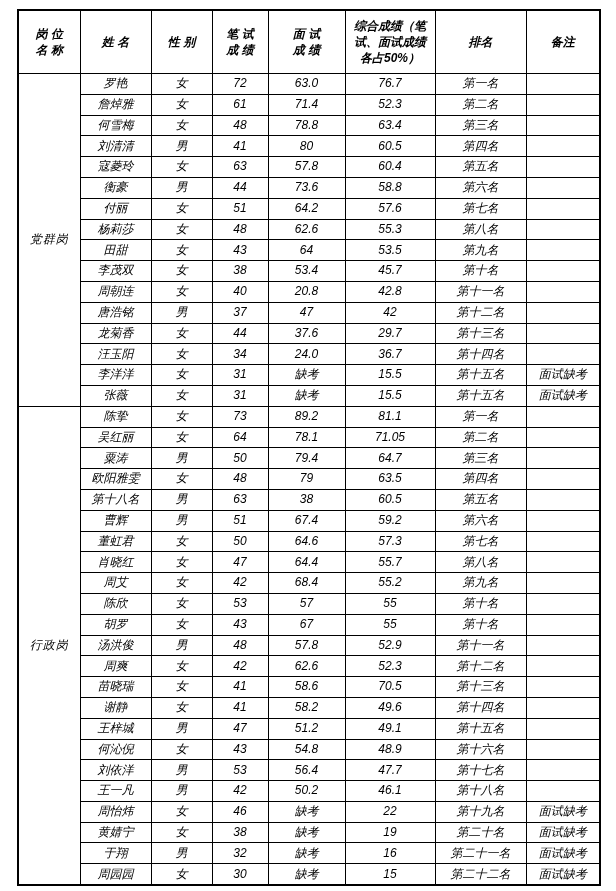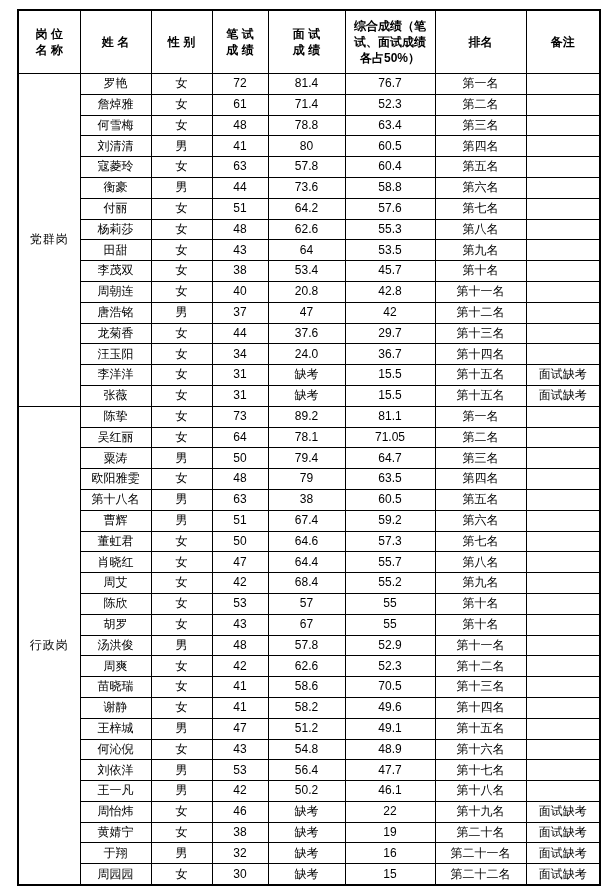--- a/index.html
+++ b/index.html
@@ -14,20 +14,21 @@
     background: #ffffff;
     overflow: hidden;
     font-family: "Liberation Sans", "DejaVu Sans", sans-serif;
     color: #000000;
   }
   table.score-table {
     border-collapse: collapse;
     table-layout: fixed;
     margin: 9px 8px 0 17px;
     border: 2px solid #000000;
+    font-style: italic;
   }
   table.score-table th,
   table.score-table td {
     border: 1px solid #000000;
     text-align: center;
     vertical-align: middle;
     padding: 0 1px;
     overflow: hidden;
     color: #000000;
   }
@@ -79,21 +80,21 @@
         <th>排名</th>
         <th>备注</th>
       </tr>
     </thead>
     <tbody id="table-body">
         <tr>
           <td rowspan="16" class="pos-cell">党群岗</td>
           <td>罗艳</td>
           <td>女</td>
           <td>72</td>
-          <td>81.4</td>
+          <td>63.0</td>
           <td>76.7</td>
           <td>第一名</td>
           <td></td>
         </tr>
         <tr>
           <td>詹焯雅</td>
           <td>女</td>
           <td>61</td>
           <td>71.4</td>
           <td>52.3</td>

